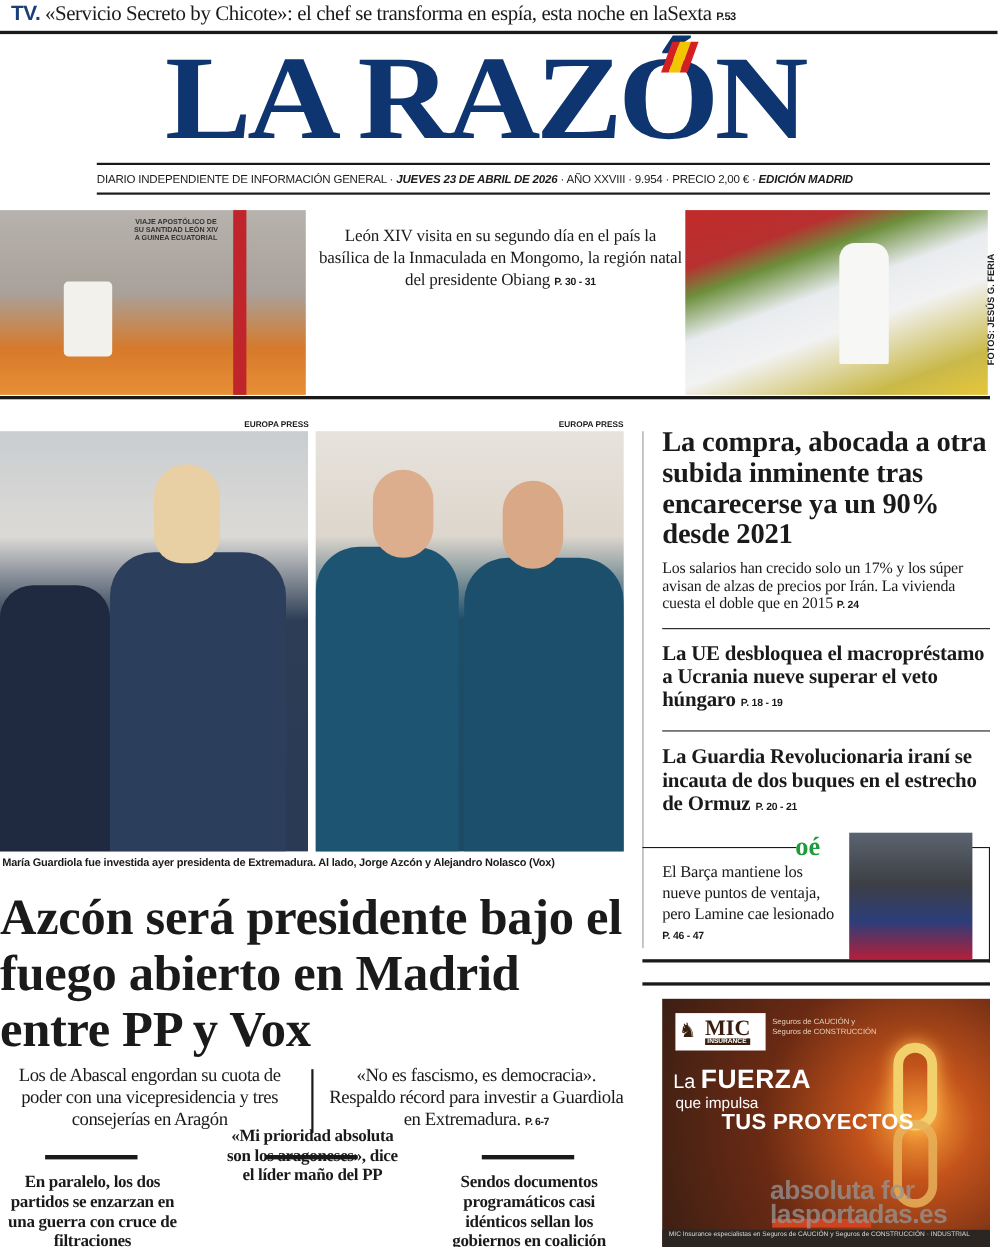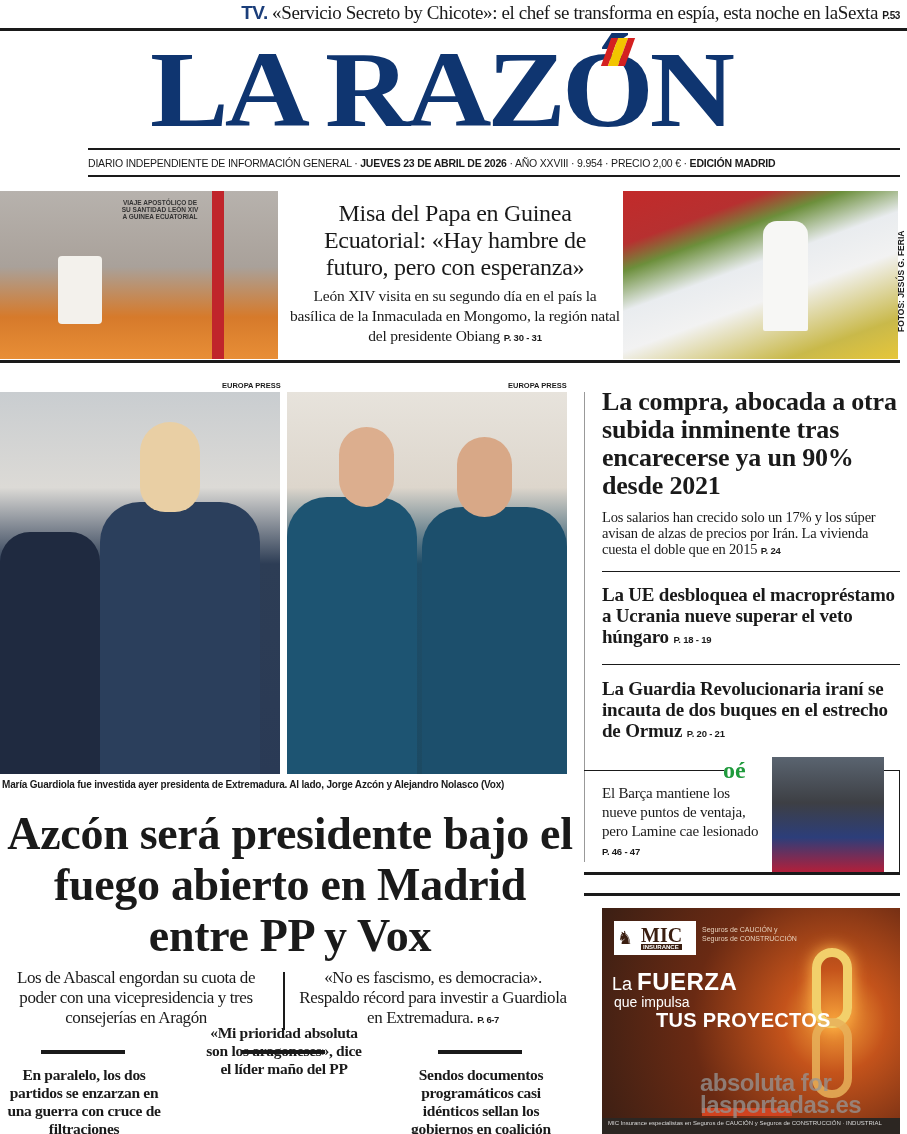--- a/index.html
+++ b/index.html
@@ -1,50 +1,50 @@
 <!DOCTYPE html>
 <html><head>
 <meta charset="utf-8">
 <style>
   * { box-sizing: border-box; margin: 0; padding: 0; }
   body { width: 907px; height: 1134px; background: #fff; overflow: hidden; position: relative; font-family: "DejaVu Serif", serif; color: #1a1a1a; }
   .abs { position: absolute; }
 
   
-  #teaser { left: 10px; top: 2px; width: 890px; height: 24px; font-size: 19px; font-family: "Liberation Serif", serif; letter-spacing: -0.4px; white-space: nowrap; text-align: right; }
+  #teaser { left: 10px; top: 2px; width: 890px; height: 24px; font-size: 19px; font-family: "Liberation Serif", serif; letter-spacing: -0.4px; white-space: nowrap; }
   #teaser .tv { color: #1b3e7a; font-weight: bold; font-family: "Liberation Sans", sans-serif; }
   #teaser .pg { font-size: 10px; font-weight: bold; font-family: "Liberation Sans", sans-serif; }
   .rule-thick { background: #1a1a1a; }
 
   
   #masthead { left: 150px; top: 32px; width: 600px; height: 115px; display: flex; align-items: center; }
   #logo { font-family: "Liberation Serif", serif; font-weight: bold; font-size: 118px; color: #0f3570; letter-spacing: -4px; line-height: 1; transform: scaleY(0.92); position: relative; }
   #flag { position: absolute; left: 606px; top: 38px; width: 24px; height: 28px; transform: skewX(-20deg); display: flex; }
   #flag span { flex: 1; }
 
   #infobar { left: 88px; top: 157px; width: 732px; font-family: "Liberation Sans", sans-serif; font-size: 10.5px; letter-spacing: -0.2px; white-space: nowrap; }
-  #infobar b { font-weight: bold; }
+  #infobar b { font-weight: bold; font-style: italic; }
 
   
   .photo { overflow: hidden; }
   #pope-left { left: 0; top: 191px; width: 278px; height: 168px; background: linear-gradient(180deg,#b7b2ad 0%,#a9a19a 45%,#d67a2b 75%,#e88e36 100%); }
   #pope-right { left: 623px; top: 191px; width: 275px; height: 168px; background: linear-gradient(160deg,#c22a2a 0%,#b73030 20%,#6c8f3b 30%,#e9ecef 45%,#f2f2f2 60%,#c9b94a 85%,#e6c63a 100%); }
   #pope-text { left: 290px; top: 200px; width: 330px; text-align: center; }
   #pope-title { font-family: "Liberation Serif", serif; font-size: 24px; line-height: 27px; letter-spacing: -0.3px; }
   #pope-sub { margin-top: 5px; font-family: "Liberation Serif", serif; font-size: 15.5px; line-height: 20px; letter-spacing: -0.2px; }
   .pgref { font-family: "Liberation Sans", sans-serif; font-weight: bold; font-size: 9.5px; }
   #photo-credit-top { left: 896px; top: 192px; width: 12px; height: 140px; writing-mode: vertical-rl; transform: rotate(180deg); font-family: "Liberation Sans", sans-serif; font-weight: bold; font-size: 8.5px; }
 
   
   .credit { font-family: "Liberation Sans", sans-serif; font-weight: bold; font-size: 7.5px; }
   #photo-guardiola { left: 0; top: 392px; width: 280px; height: 382px; background: linear-gradient(180deg,#c9cdd0 0%,#dcdad6 25%,#2d3d55 45%,#2a3a55 100%); }
   #photo-azcon { left: 287px; top: 392px; width: 280px; height: 382px; background: linear-gradient(180deg,#e7e3dc 0%,#ddd6cc 25%,#1e4d68 45%,#1c4a63 100%); }
   #caption { left: 2px; top: 779px; width: 580px; font-family: "Liberation Sans", sans-serif; font-weight: bold; font-size: 10px; letter-spacing: -0.2px; white-space: nowrap; }
 
-  #main-headline { left: 0; top: 808px; width: 580px; text-align: center; font-family: "Liberation Serif", serif; font-weight: bold; font-size: 46px; line-height: 51px; letter-spacing: -0.3px; }
+  #main-headline { left: 0; top: 808px; width: 580px; font-family: "Liberation Serif", serif; font-weight: bold; font-size: 46px; line-height: 51px; letter-spacing: -0.3px; }
 
   .deck { font-family: "Liberation Serif", serif; font-size: 17px; line-height: 20px; text-align: center; letter-spacing: -0.4px; }
   #deck-left { left: 0; top: 968px; width: 272px; }
   #deck-right { left: 298px; top: 968px; width: 270px; }
   #deck-divider { left: 283px; top: 972px; width: 2px; height: 58px; background: #1a1a1a; }
 
   .mini-bar { height: 4px; background: #1a1a1a; width: 84px; }
   .mini { font-family: "Liberation Serif", serif; font-weight: bold; font-size: 15.5px; line-height: 18px; text-align: center; letter-spacing: -0.3px; }
 
   
@@ -102,21 +102,20 @@
   <span>DIARIO INDEPENDIENTE DE INFORMACIÓN GENERAL · </span><b>JUEVES 23 DE ABRIL DE 2026</b><span> · AÑO XXVIII · 9.954 · PRECIO 2,00 € · </span><b>EDICIÓN MADRID</b>
 </div>
 <div class="abs rule-thick" style="left:88px;top:175px;width:812px;height:2px;"></div>
 
 <div id="pope-left" class="abs photo" title="León XIV en la cárcel de Bata, Guinea Ecuatorial">
   <div class="abs" style="left:120px;top:8px;width:80px;font-family:'Liberation Sans',sans-serif;font-size:6.5px;color:#333;text-align:center;font-weight:bold;">VIAJE APOSTÓLICO DE SU SANTIDAD LEÓN XIV A GUINEA ECUATORIAL</div>
   <div class="abs" style="left:58px;top:65px;width:44px;height:68px;background:#f3f1ec;border-radius:4px;"></div>
   <div class="abs" style="left:212px;top:0;width:12px;height:168px;background:#c0252b;"></div>
 </div>
 <div id="pope-text" class="abs">
-  <div id="pope-title">Misa del Papa en Guinea Ecuatorial: «Hay hambre de futuro, pero con esperanza»</div>
   <div id="pope-sub"><span>León XIV visita en su segundo día en el país la basílica de la Inmaculada en Mongomo, la región natal del presidente Obiang</span> <span class="pgref">P. 30 - 31</span></div>
 </div>
 <div id="pope-right" class="abs photo" title="El Papa en el papamóvil saludando">
   <div class="abs" style="left:140px;top:30px;width:45px;height:110px;background:#f7f7f5;border-radius:14px 14px 2px 2px;"></div>
 </div>
 <div id="photo-credit-top" class="abs">FOTOS: JESÚS G. FERIA</div>
 <div class="abs rule-thick" style="left:0;top:360px;width:900px;height:3px;"></div>
 
 <div class="abs credit" style="left:222px;top:381px;">EUROPA PRESS</div>
 <div class="abs credit" style="left:508px;top:381px;">EUROPA PRESS</div>

